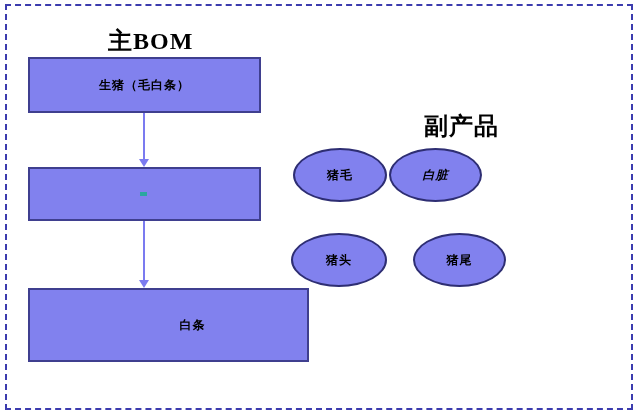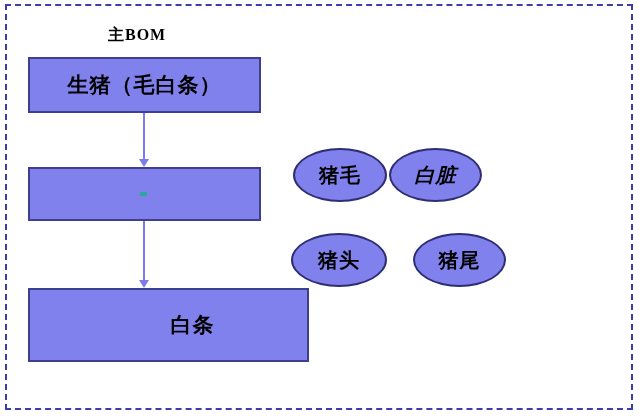--- a/index.html
+++ b/index.html
@@ -10,31 +10,31 @@
     font-family:"Liberation Serif","DejaVu Serif",serif;
     overflow:hidden;
   }
   .page-border{
     position:absolute;left:5px;top:4px;width:624px;height:402px;
     border:2px dashed #3c3cae;
     pointer-events:none;
   }
   .section-title{
     position:absolute;
-    font-size:16px;font-weight:bold;color:#000000;
+    font-size:24px;font-weight:bold;color:#000000;
     white-space:nowrap;letter-spacing:1px;
   }
   .title-main{left:108px;top:25px;}
   .title-byproducts{left:424px;top:110px;}
   .node-box{
     position:absolute;left:28px;width:229px;
     background:#8181ee;
     border:2px solid #3f3f8f;
     display:flex;align-items:center;justify-content:center;
-    font-size:21px;font-weight:bold;color:#000000;
+    font-size:12px;font-weight:bold;color:#000000;
     letter-spacing:1px;
   }
   .box-raw{top:57px;height:52px;}
   .box-clean{top:167px;height:50px;}
   .box-final{top:288px;height:70px;padding-left:48px;}
   .cursor-mark{
     display:inline-block;width:7px;height:4px;
     background:#2aa7a0;margin-right:2px;vertical-align:middle;
   }
   .arrow{position:absolute;left:139px;width:10px;}
@@ -50,21 +50,21 @@
     border-left:5px solid transparent;
     border-right:5px solid transparent;
     border-top:8px solid #7b7bf0;
   }
   .ellipse{
     position:absolute;height:50px;
     background:#8181ee;
     border:2px solid #2e2e73;
     border-radius:50%;
     display:flex;align-items:center;justify-content:center;
-    font-size:20px;font-weight:bold;color:#000000;
+    font-size:12px;font-weight:bold;color:#000000;
     letter-spacing:1px;
   }
   .e-zhumao{left:293px;top:148px;width:90px;}
   .e-baizang{left:389px;top:148px;width:89px;font-style:italic;}
   .e-hongzang{left:523px;top:148px;width:90px;}
   .e-zhutou{left:291px;top:233px;width:92px;}
   .e-zhuwei{left:413px;top:233px;width:89px;}
   .e-zhuti{left:523px;top:233px;width:90px;}
   .watermark{
     position:absolute;right:10px;bottom:7px;
@@ -98,20 +98,21 @@
 
   <div class="arrow arrow-2">
     <div class="line"></div>
     <div class="head"></div>
   </div>
 
   <div class="node-box box-final">
     <span>白条</span>
   </div>
 
+  <div class="section-title title-byproducts">副产品</div>
 
   <div class="ellipse e-zhumao">猪毛</div>
 
   <div class="ellipse e-baizang">白脏</div>
 
 
   <div class="ellipse e-zhuwei">猪尾</div>
 
   <div class="ellipse e-zhutou">猪头</div>
 

